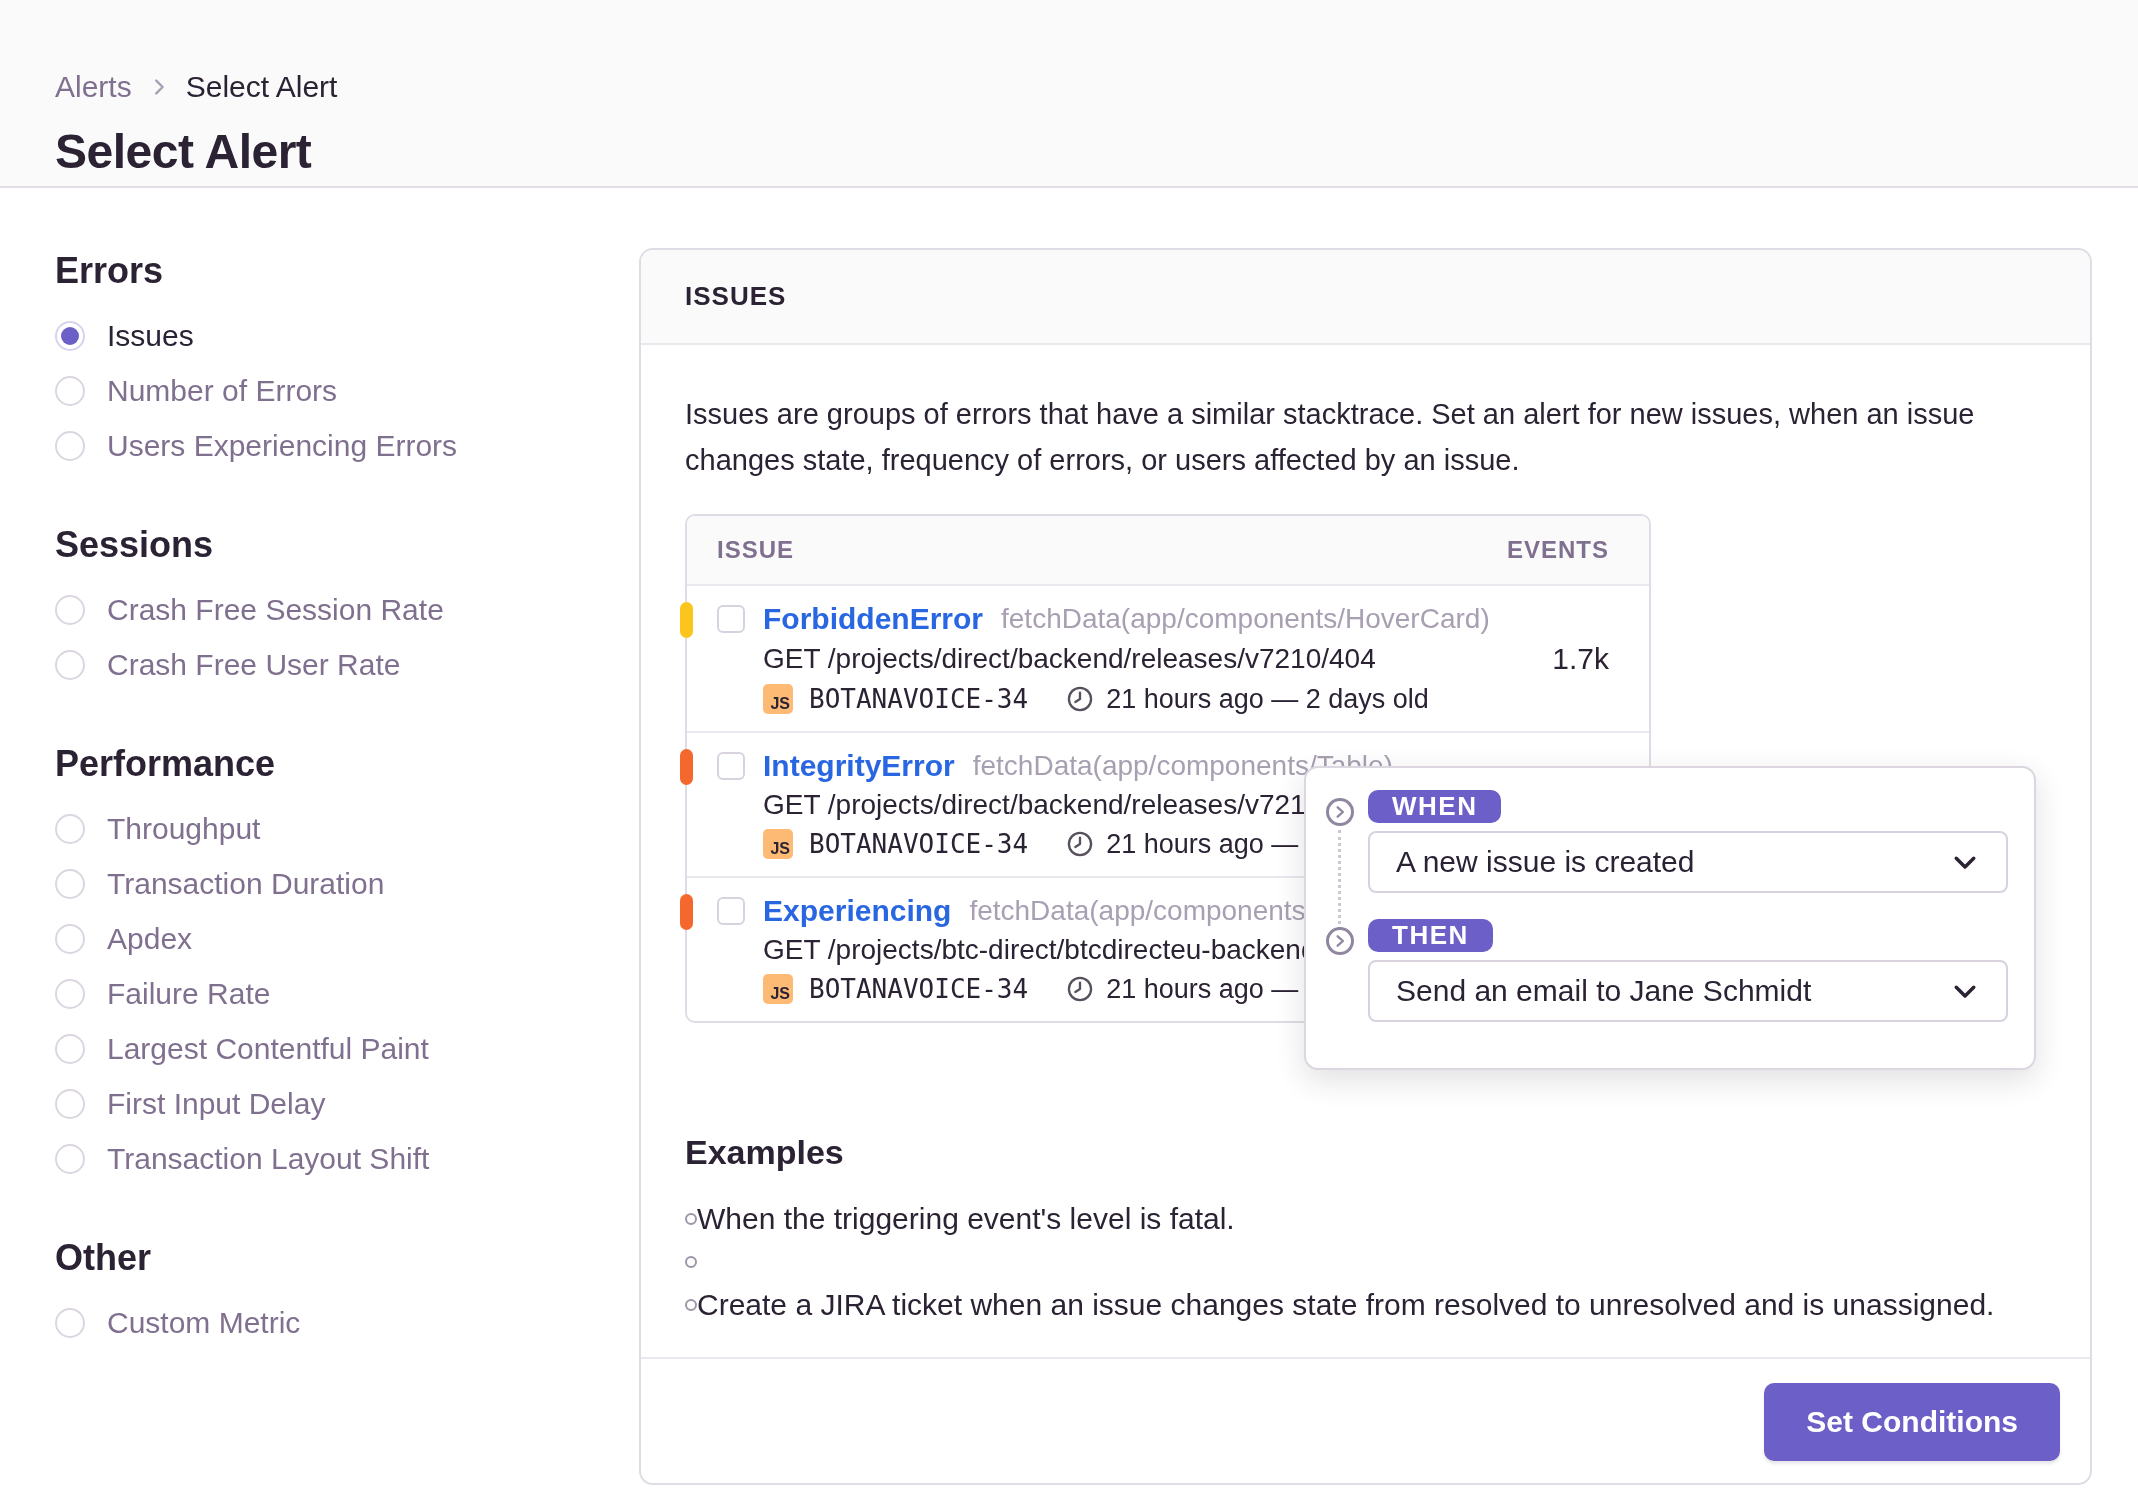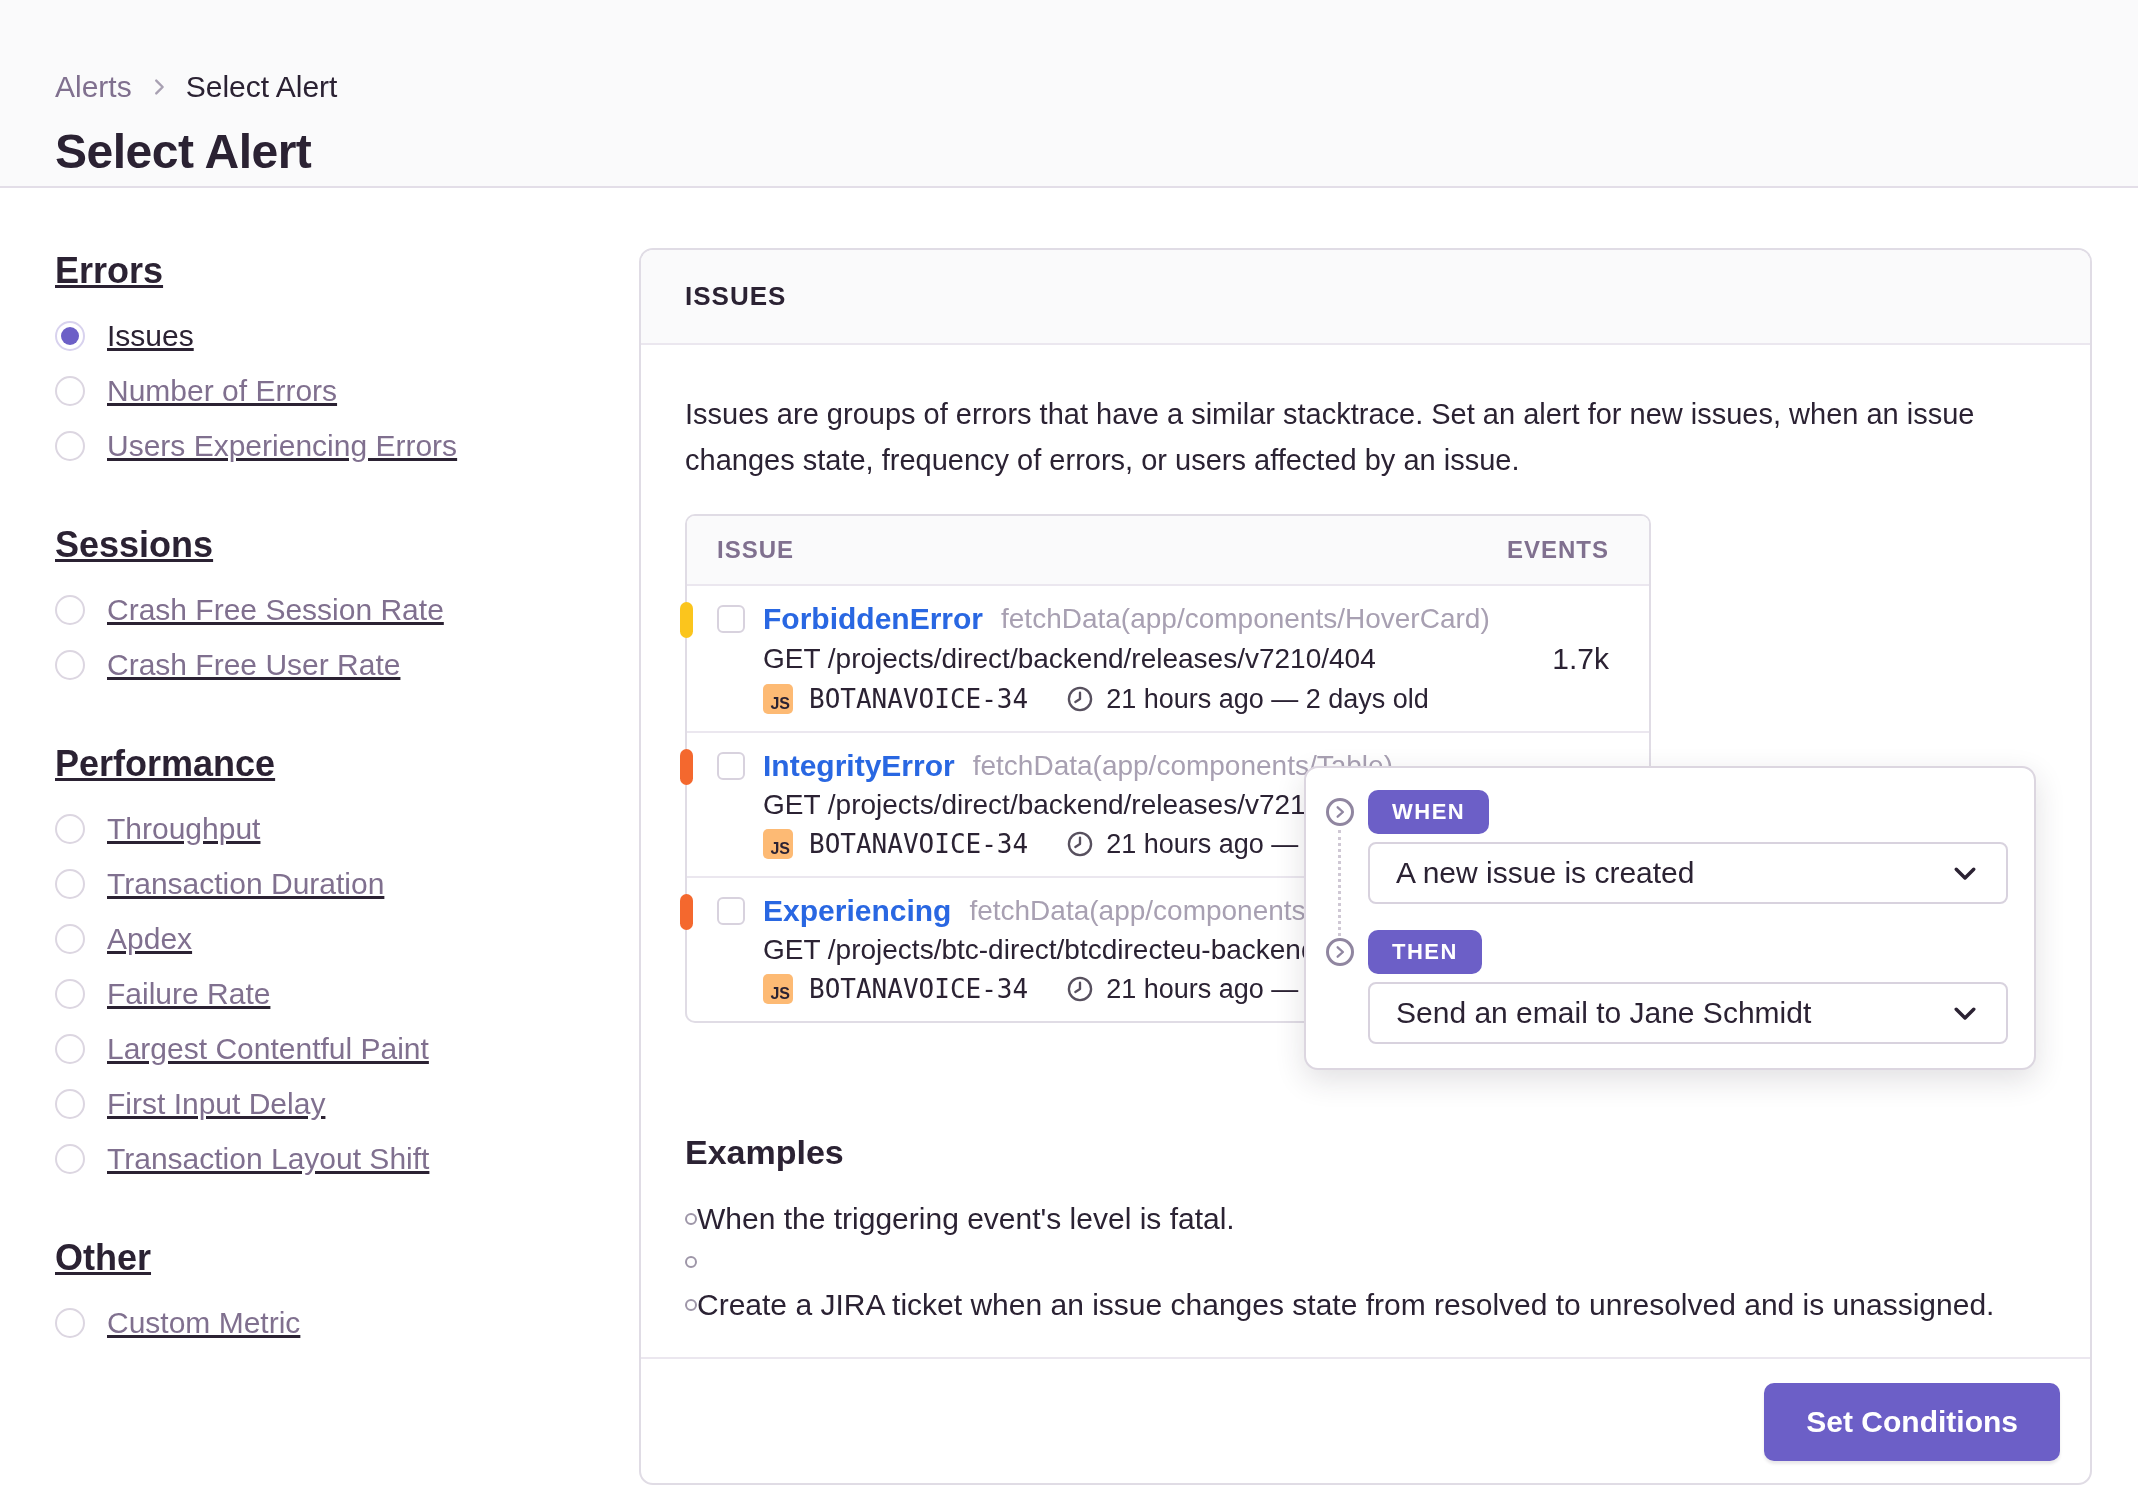--- a/index.html
+++ b/index.html
@@ -19,21 +19,21 @@
     border-bottom:2px solid #E3DEE8;
     padding:30px 0 0 55px;
   }
   .breadcrumb { display:flex; align-items:center; gap:16px; font-size:30px; color:#80708F;margin-top:40px; }
   .breadcrumb .crumb-current { color:#2B2233; }
   .crumb-chevron { width:22px; height:22px; display:inline-flex; }
   .page-title { margin-top:20px; font-size:48px; font-weight:700; letter-spacing:-0.5px; color:#2B2233; }
 
   
   .main { display:flex; padding:60px 46px 0 55px; }
-  .sidebar { width:584px; flex:none; padding-top:2px;text-decoration:underline; }
+  .sidebar { width:584px; flex:none; padding-top:2px; }
   .side-section { margin-bottom:62px; }
   .side-section h2 { font-size:36px; font-weight:600; color:#2B2233; margin-bottom:28px; }
   .radio-row { display:flex; align-items:center; gap:22px; height:32px; margin-bottom:23px; cursor:pointer; }
   .radio {
     width:30px; height:30px; border-radius:50%;
     border:2px solid #DCD6E1; background:#fff; flex:none; position:relative;
   }
   .radio.checked { border-color:#D8D2EE; }
   .radio.checked::after {
     content:""; position:absolute; inset:4px; border-radius:50%; background:#6C5FC7;
@@ -120,22 +120,22 @@
   .cond-row { display:flex; gap:14px; position:relative; }
   .cond-row + .cond-row { margin-top:26px; }
   .cond-icon {
     width:28px; height:28px; border:3px solid #9086A0; border-radius:50%;
     background:#fff; flex:none; margin-top:8px; z-index:2;
     display:flex; align-items:center; justify-content:center;
   }
   .cond-col { flex:1; }
   .cond-badge {
     display:inline-block; background:#6C5FC7; color:#fff;
-    font-size:22px; font-weight:600; letter-spacing:1.5px;
-    padding:9px 24px; border-radius:10px;
+    font-size:26px; font-weight:600; letter-spacing:1.5px;
+    padding:1px 24px; border-radius:10px;
   }
   .cond-select {
     margin-top:8px; height:62px; border:2px solid #D8D2DE; border-radius:8px;
     display:flex; align-items:center; justify-content:space-between;
     padding:0 26px; font-size:30px; color:#2B2233; background:#fff; cursor:pointer;
   }
   .chevron-down { width:30px; height:30px; display:inline-flex; }
 </style>
 </head>
 <body>

